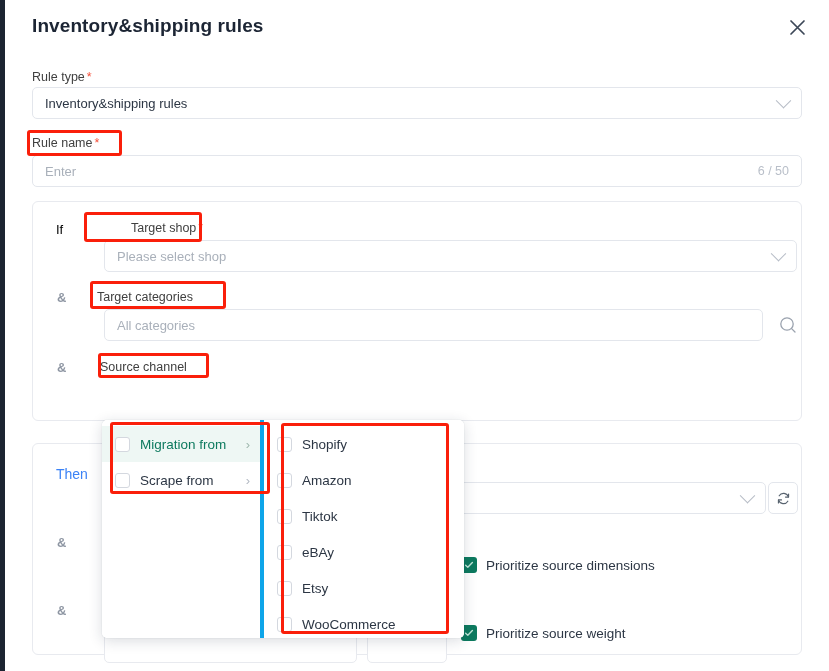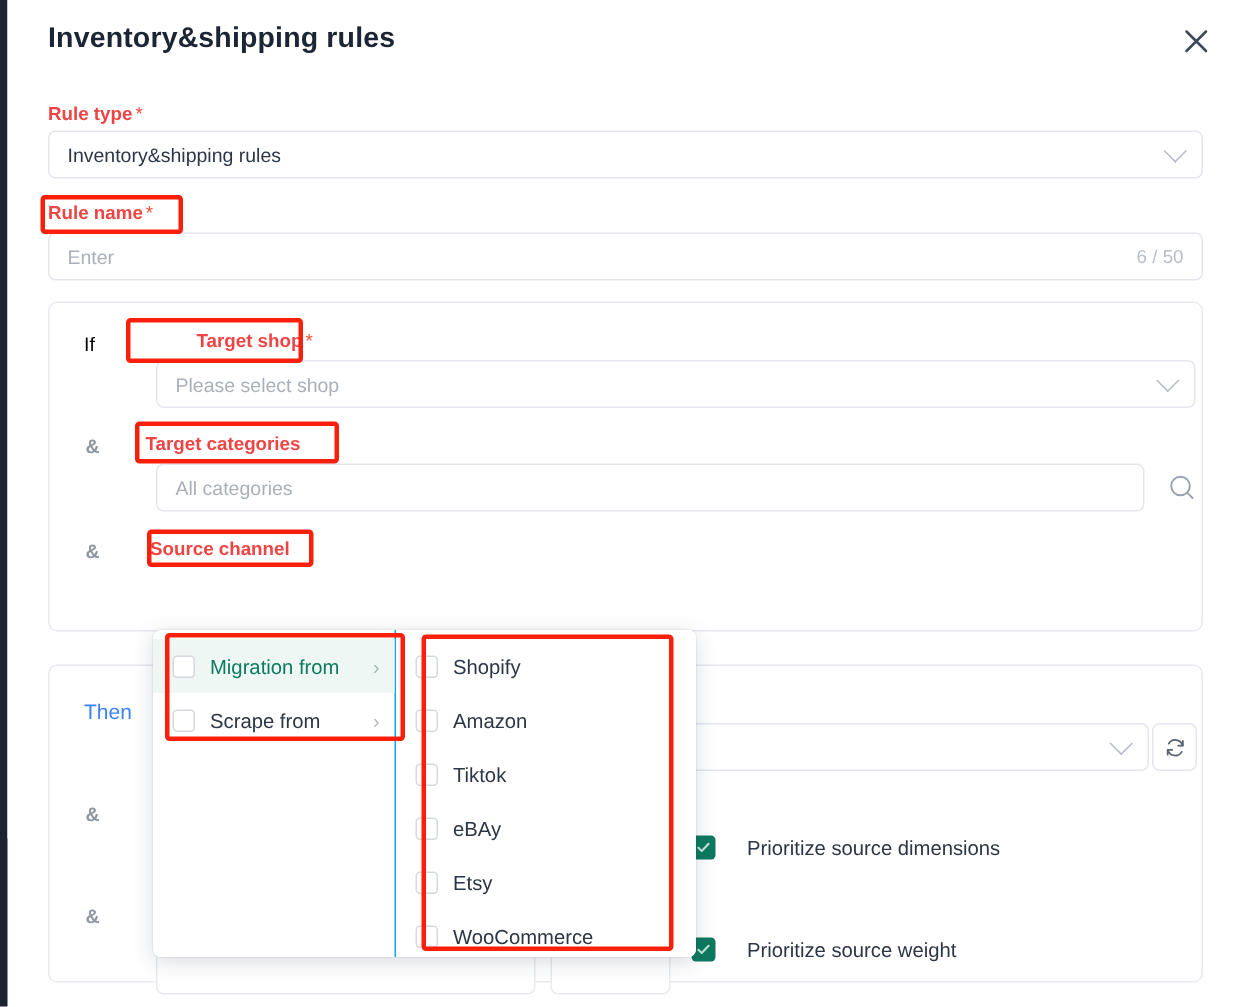--- a/index.html
+++ b/index.html
@@ -51,22 +51,22 @@
     width: 24px; height: 24px;
     display: flex; align-items: center; justify-content: center;
     cursor: pointer;
     color: #3c4757;
   }
   #close-button svg { display: block; }
 
   
   .field-label {
     font-size: 12.5px;
-    color: #ef4444;
-    font-weight: 700;
+    color: #404040;
+    font-weight: 400;
     white-space: nowrap;
   }
   .req-star { color: #f5503a; margin-left: 2px; font-size: 12.5px; }
 
   .ctrl {
     position: absolute;
     background: #ffffff;
     border: 1px solid #e3e6ec;
     border-radius: 5px;
     display: flex;
@@ -182,21 +182,21 @@
     display: flex; align-items: center; justify-content: center;
     color: #58636f;
     cursor: pointer;
   }
 
   
   .then-check-row {
     position: absolute;
     display: flex;
     align-items: center;
-    gap: 21px;
+    gap: 9px;
   }
   #then-check-dim { left: 456px; top: 557px; }
   #then-check-weight { left: 456px; top: 625px; }
   .cb-checked {
     width: 16px; height: 16px;
     background: #0d7a5f;
     border-radius: 3px;
     display: flex; align-items: center; justify-content: center;
     flex: 0 0 auto;
   }
@@ -225,21 +225,21 @@
     width: 362px; height: 218px;
     background: #ffffff;
     border-radius: 5px;
     box-shadow: 0 3px 14px rgba(24,38,60,.16), 0 0 1px rgba(24,38,60,.25);
     display: flex;
     z-index: 20;
     overflow: hidden;
   }
   #cascader-col-1 {
     width: 162px;
-    border-right: 1px solid #0ea5e9;
+    border-right: 4px solid #0ea5e9;
     padding-top: 6px;
     background: #fff;
   }
   #cascader-col-2 {
     width: 200px;
     padding-top: 6px;
     background: #fff;
     overflow: hidden;
   }
   .casc-item {

